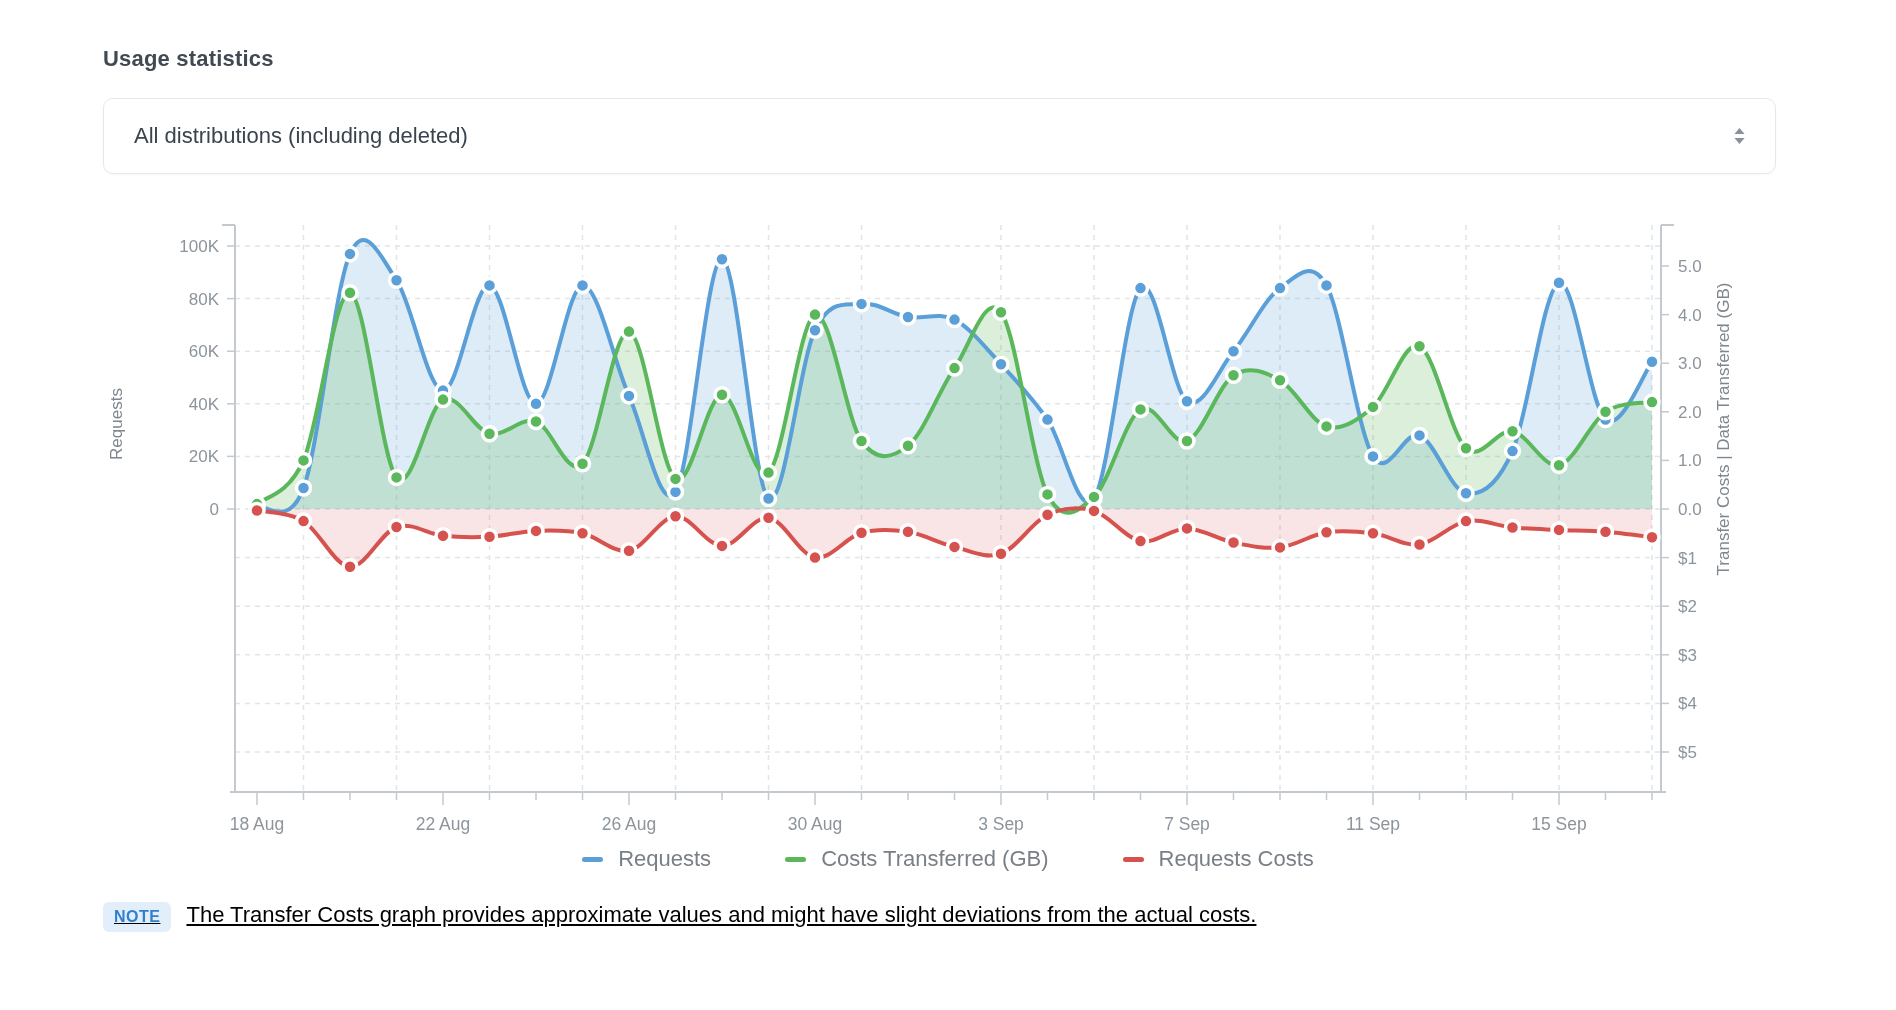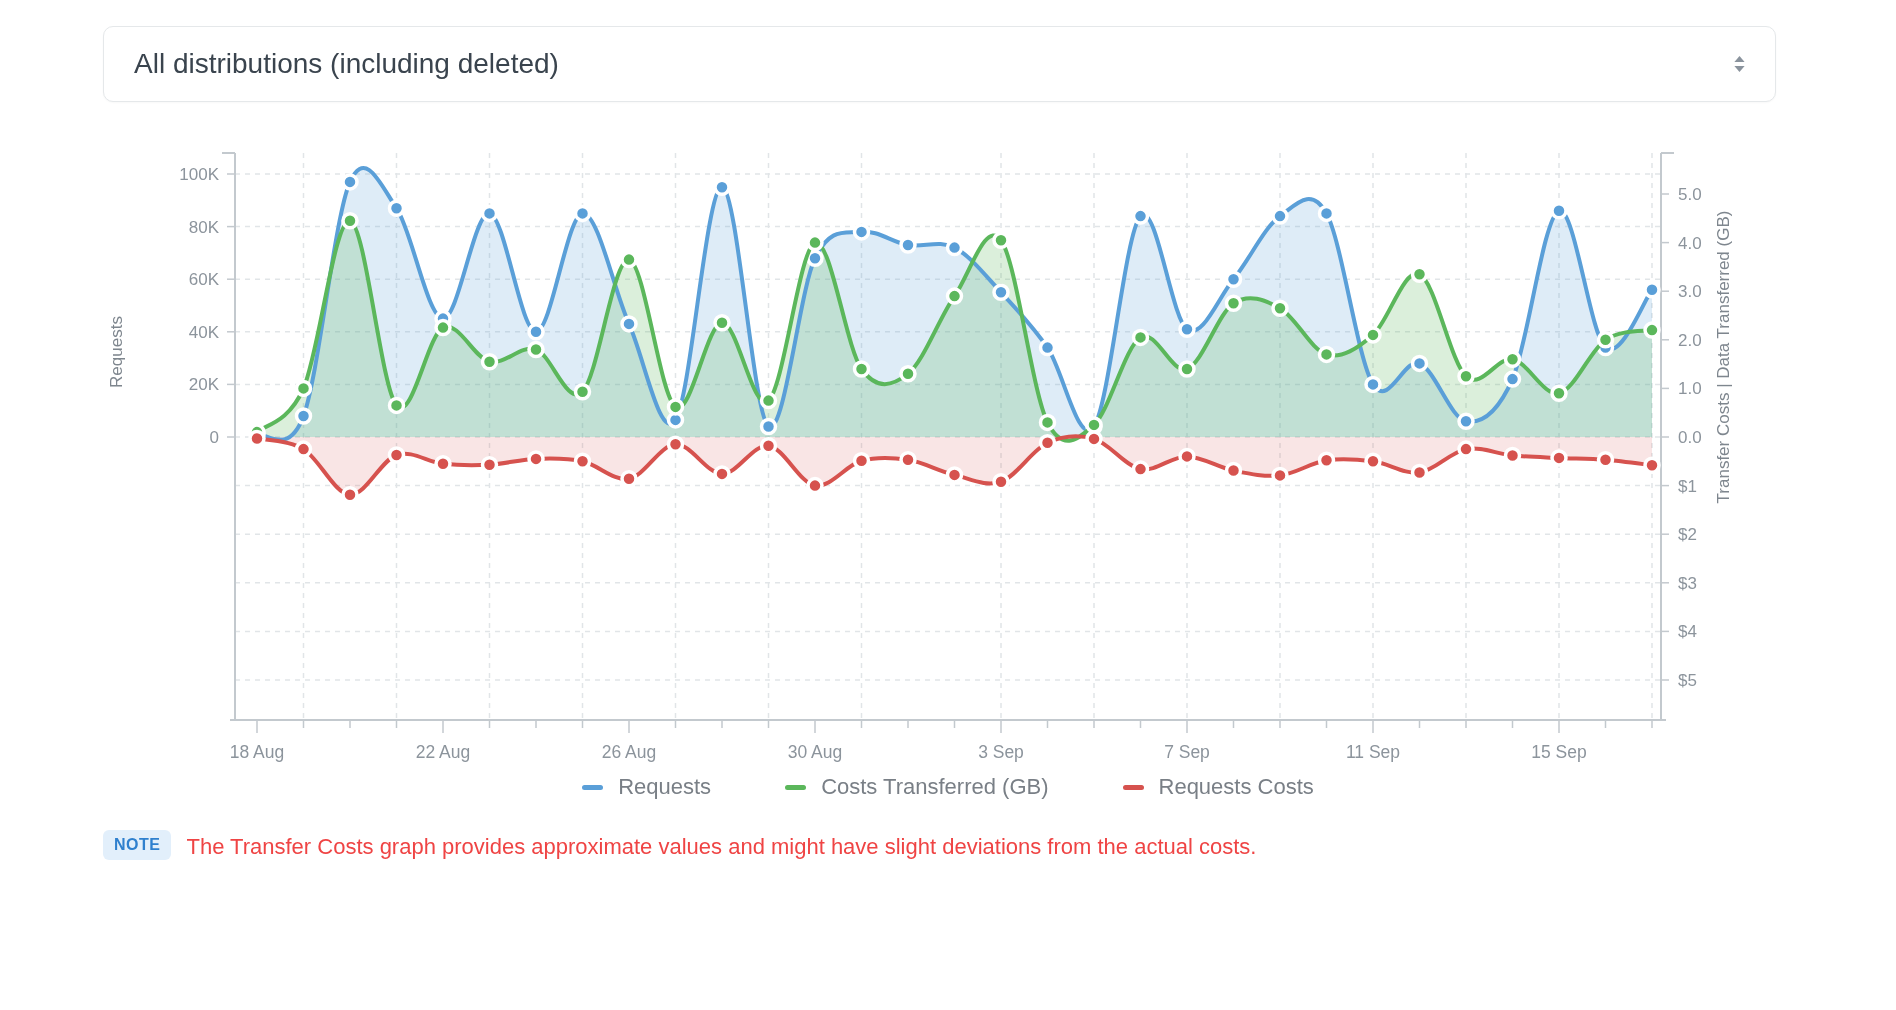--- a/index.html
+++ b/index.html
@@ -2,38 +2,39 @@
 <html><head>
 <meta charset="utf-8">
 <style>
   html,body{margin:0;padding:0;background:#ffffff;width:1896px;height:1010px;overflow:hidden;
     font-family:"Liberation Sans","DejaVu Sans",sans-serif;}
   .page{width:1896px;height:1010px;position:relative;}
   .page-title{margin:0;padding:46px 0 0 103px;font-size:22px;font-weight:bold;color:#414A52;letter-spacing:.2px;}
   .dropdown{margin:26px 0 0 103px;width:1673px;height:76px;background:#fff;border:1px solid #E5E8EA;
     border-radius:10px;box-shadow:0 1px 2px rgba(0,0,0,.03);display:flex;align-items:center;
     justify-content:space-between;cursor:pointer;box-sizing:border-box;padding:0 28px 0 30px;}
-  .dropdown-value{font-size:28px;color:#3A444E;}
+  .dropdown-value{font-size:22px;color:#3A444E;}
   .updown{display:flex;align-items:center;}
   .chart-wrap{width:1896px;height:660px;}
   svg{display:block;}
   .legend{display:flex;justify-content:center;align-items:center;margin-top:12px;gap:74px;}
   .legend-item{display:flex;align-items:center;gap:15px;cursor:pointer;}
   .legend-dash{width:21px;height:5px;border-radius:2.5px;display:inline-block;}
   .legend-label{font-size:22px;color:#797F86;}
-  .note{margin:30px 14px 0 103px;display:flex;align-items:flex-end;}
+  .note{margin:30px 14px 0 103px;display:flex;align-items:flex-start;text-decoration:underline;}
   .note-badge{background:#E2EFFB;color:#2F80CE;font-size:16px;font-weight:bold;letter-spacing:.5px;
     padding:7px 11px;border-radius:6px;line-height:1;}
-  .note-text{font-size:22px;color:#ef4444;margin-left:15px;}
+  .note-text{font-size:22px;color:#000000;margin-left:15px;}
 </style>
 </head>
 <body>
 
 <div class="page">
 
+  <h2 class="page-title">Usage statistics</h2>
 
   <div class="dropdown">
     <span class="dropdown-value">All distributions (including deleted)</span>
     <span class="updown">
       <svg width="15" height="22" viewBox="0 0 15 22">
         <path d="M7.5 3 L12.6 9 L2.4 9 Z" fill="#8A939D"></path>
         <path d="M7.5 19 L12.6 13 L2.4 13 Z" fill="#8A939D"></path>
       </svg>
     </span>
   </div>

